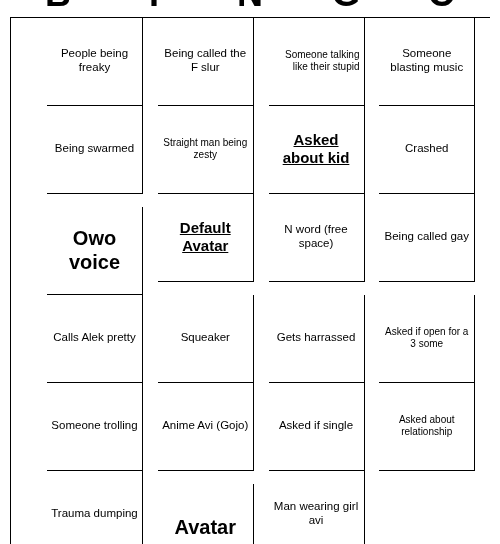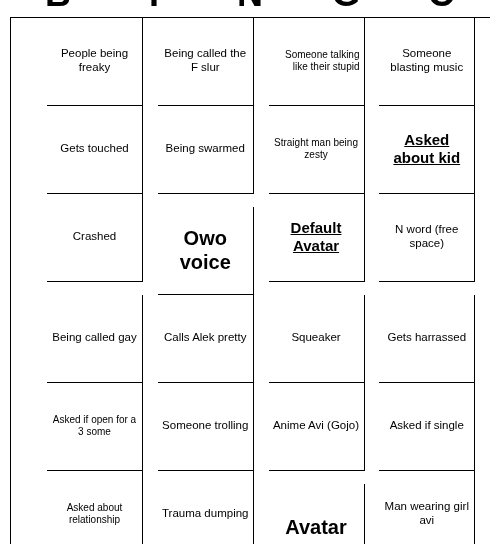--- a/index.html
+++ b/index.html
@@ -69,21 +69,20 @@
     <div class="bingo-header-cell">I</div>
     <div class="bingo-header-cell">N</div>
     <div class="bingo-header-cell">G</div>
     <div class="bingo-header-cell">O</div>
   </div>
   <div class="bingo-grid" id="grid">
   <div class="bingo-cell">People being freaky</div>
       <div class="bingo-cell">Being called the F slur</div>
       <div class="bingo-cell" style="font-size: 10px; text-align: right;">Someone talking like their stupid</div>
       <div class="bingo-cell">Someone blasting music</div>
-      <div class="bingo-cell">Gets touched</div>
       <div class="bingo-cell">Being swarmed</div>
       <div class="bingo-cell" style="font-size: 10px;">Straight man being zesty</div>
       <div class="bingo-cell medium-text">Asked about kid</div>
       <div class="bingo-cell">Crashed</div>
       <div class="bingo-cell large-text">Owo voice</div>
       <div class="bingo-cell medium-text">Default Avatar</div>
       <div class="bingo-cell">N word (free space)</div>
       <div class="bingo-cell">Being called gay</div>
       <div class="bingo-cell">Calls Alek pretty</div>
       <div class="bingo-cell">Squeaker</div>

